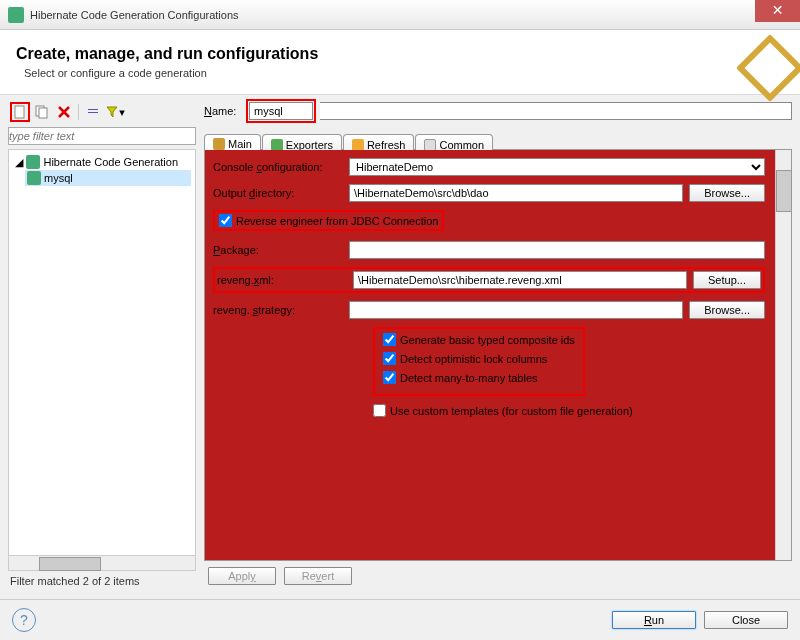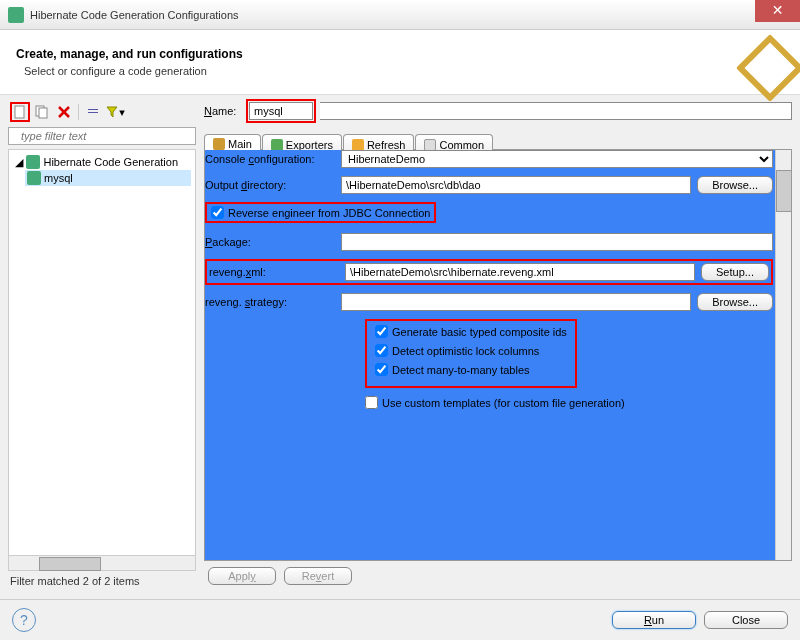--- a/index.html
+++ b/index.html
@@ -2,54 +2,54 @@
 <html><head>
 <meta charset="utf-8">
 <style>
 *{box-sizing:border-box;margin:0;padding:0;font-family:Tahoma,Segoe UI,sans-serif;font-size:11px}
 body{background:#f0f0f0;width:800px;height:640px;overflow:hidden;position:relative}
 .titlebar{height:30px;background:linear-gradient(#fff,#e8e8e8);border-bottom:1px solid #ccc;display:flex;align-items:center;padding:0 8px;position:relative}
 .titlebar-icon{width:16px;height:16px;margin-right:6px;background:#4a7;border-radius:2px}
 .titlebar-text{color:#333}
 .close-btn{position:absolute;right:0;top:0;width:45px;height:22px;background:#c75050;color:#fff;text-align:center;line-height:20px;font-size:14px}
 .header{background:#fff;padding:12px 16px;border-bottom:1px solid #ddd;display:flex;align-items:center;justify-content:space-between}
-.header-left h2{font-size:12px;font-weight:bold;margin-bottom:4px}
+.header-left h2{font-size:16px;font-weight:bold;margin-bottom:4px}
 .header-left p{font-size:11px;color:#333;margin-left:8px}
 .logo{width:40px;height:40px;position:relative}
 .logo::before{content:"";position:absolute;width:36px;height:36px;border:6px solid #d4a93a;transform:rotate(45deg);top:2px;left:2px;border-radius:2px}
 .content{display:flex;height:500px;padding:4px}
 .sidebar{width:196px;display:flex;flex-direction:column;padding:0 4px}
 .toolbar{display:flex;gap:2px;padding:3px 2px;align-items:center}
 .tb-btn{width:20px;height:20px;display:flex;align-items:center;justify-content:center;cursor:pointer}
 .redbox{border:2px solid #e00}
-.filter-input{width:100%;border:1px solid #aaa;padding:2px 12px;margin:2px 0;font-style:italic;color:#888}
+.filter-input{width:100%;border:1px solid #aaa;padding:2px 0;margin:2px 0;font-style:italic;color:#888}
 .tree{flex:1;background:#fff;border:1px solid #ccc;margin-top:2px;padding:4px;overflow:auto}
 .tree-item{padding:1px 2px;display:flex;align-items:center;gap:3px;white-space:nowrap}
 .tree-child{margin-left:12px}
 .tree-sel{background:#cce8ff}
 .node-icon{width:14px;height:14px;display:inline-block;border-radius:2px}
 .scrollbar-h{height:16px;background:#eee;border:1px solid #ccc;margin-top:-1px;position:relative}
 .scrollbar-h::after{content:"";position:absolute;left:30px;width:60px;height:12px;top:1px;background:#ccc;border:1px solid #999}
 .filter-status{padding:4px 2px;color:#333}
 .main{flex:1;padding:0 4px;display:flex;flex-direction:column}
 .name-row{display:flex;align-items:center;gap:4px;margin-bottom:4px}
 .name-row label{width:38px}
 .name-row input{flex:1;border:1px solid #888;padding:2px 4px}
 .tabs{display:flex;border-bottom:1px solid #999;margin-top:2px}
 .tab{padding:3px 8px;border:1px solid #999;border-bottom:none;background:linear-gradient(#fff,#eee);border-radius:4px 4px 0 0;margin-right:1px;display:flex;align-items:center;gap:3px;cursor:pointer;position:relative;top:5px}
 .tab.active{background:#fff;border-bottom:1px solid #fff}
 .tab-icon{width:12px;height:12px;border-radius:2px}
-.form{flex:1;background:#3b82f6;border:1px solid #999;border-top:none;overflow:auto;position:relative}
+.form{flex:1;background:#b91c1c;border:1px solid #999;border-top:none;padding:8px;overflow:auto;position:relative}
 .form-scroll{position:absolute;right:0;top:0;bottom:0;width:16px;background:#eee;border-left:1px solid #ccc}
 .form-scroll::after{content:"";position:absolute;top:20px;width:14px;height:40px;background:#ccc;border:1px solid #999}
 .row{display:flex;align-items:center;margin-bottom:8px;gap:6px}
 .row .lbl{width:130px}
 .row input[type=text]{flex:1;border:1px solid #888;padding:2px 4px}
 .row select{flex:1;border:1px solid #888;padding:1px 2px;background:#fff}
-.btn{padding:2px 14px;border:1px solid #888;background:linear-gradient(#fff,#e8e8e8);cursor:pointer;border-radius:6px;min-width:68px}
+.btn{padding:2px 14px;border:1px solid #888;background:linear-gradient(#fff,#e8e8e8);cursor:pointer;border-radius:1px;min-width:68px}
 .btn:disabled{color:#999}
 .chk-row{display:flex;align-items:center;gap:4px;margin-bottom:6px}
 .chk-row input{margin:0}
 .chk-group{margin-left:160px}
 .btn-row{display:flex;justify-content:flex-start;gap:8px;padding:6px 4px}
 .footer{border-top:1px solid #ccc;padding:8px 12px;display:flex;align-items:center;justify-content:space-between;position:absolute;bottom:0;left:0;right:0;background:#f0f0f0}
 .help{width:24px;height:24px;border:1.5px solid #5a8fc4;border-radius:50%;color:#5a8fc4;display:flex;align-items:center;justify-content:center;font-size:14px;cursor:pointer}
 .btn-primary{border:1px solid #3a7fc4;box-shadow:0 0 2px #6bf}
 .sep{width:1px;height:16px;background:#ccc;margin:0 2px}
 u{text-decoration:underline}

